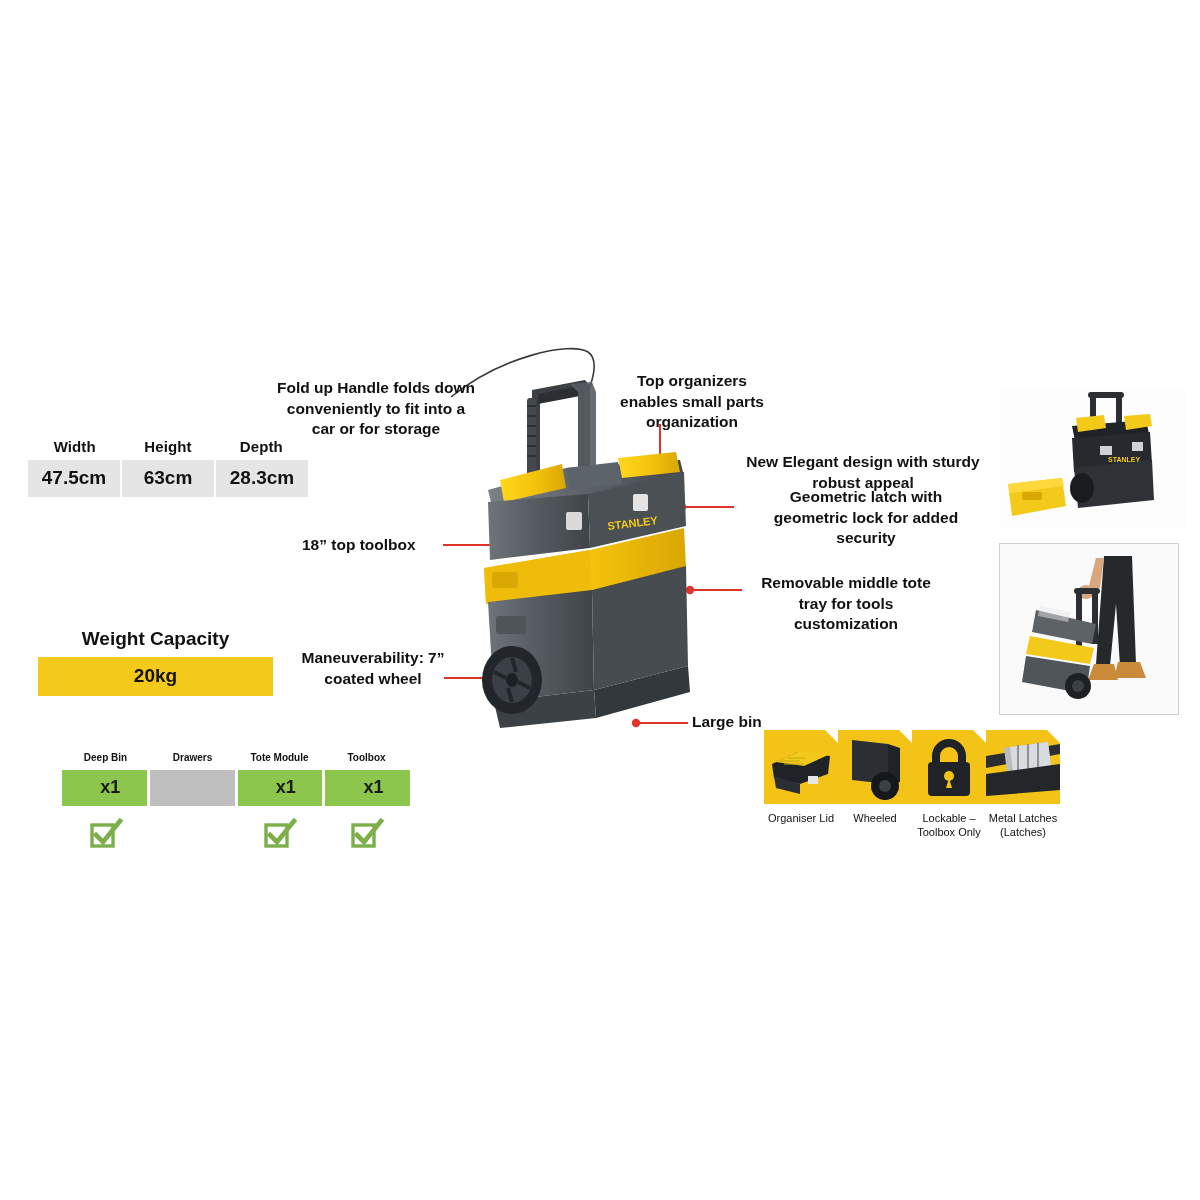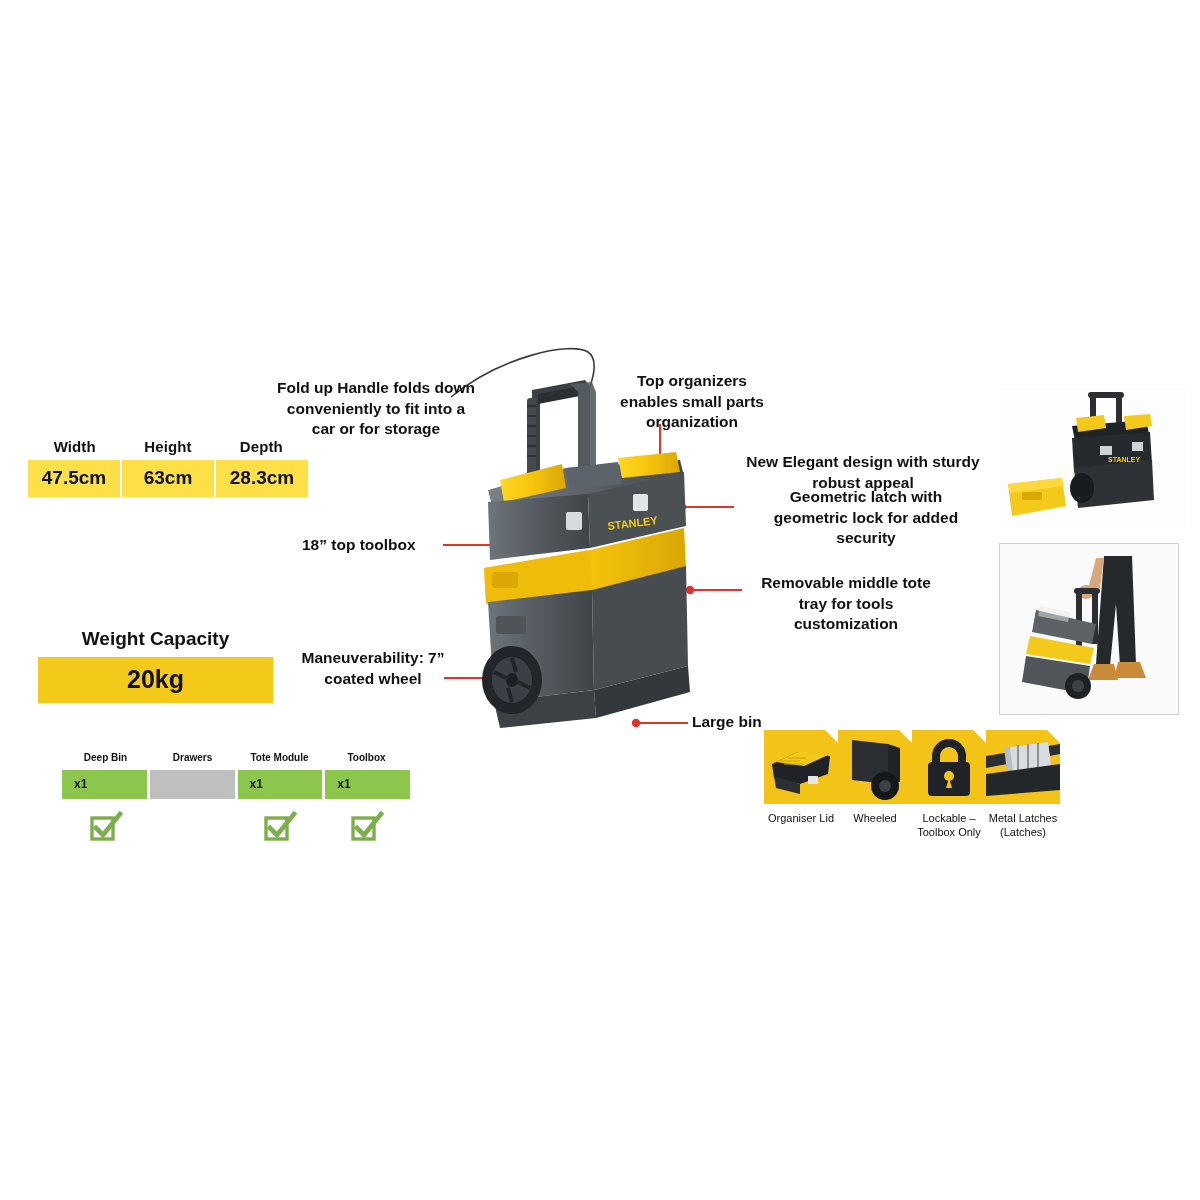--- a/index.html
+++ b/index.html
@@ -43,42 +43,42 @@
   }
   .dim-row {
     display: flex;
     width: 280px;
   }
   .dim-cell {
     flex: 1;
     text-align: center;
     font-size: 19px;
     font-weight: bold;
-    background: #fde047;
+    background: #e5e5e5;
     padding: 7px 0 8px 0;
     border-right: 2px solid #ffffff;
     color: #111;
   }
   .dim-cell:last-child { border-right: none; }
 
   .weight-block {
     left: 38px; top: 604px;
     width: 235px;
     margin-top: 24px;
   }
   .weight-title {
     text-align: center;
     font-size: 19px;
     font-weight: bold;
     padding-bottom: 7px;
   }
   .weight-value {
     background: #F3C91A;
     text-align: center;
-    font-size: 25px;
+    font-size: 19px;
     font-weight: bold;
     padding: 8px 0 9px 0;
   }
 
   
   .matrix {
     left: 62px; top: 752px;
     width: 348px;
   }
   .mx-head { display: flex; width: 348px; }
@@ -86,22 +86,22 @@
     flex: 1;
     text-align: center;
     font-size: 10px;
     font-weight: bold;
     color: #111;
     padding-bottom: 7px;
   }
   .mx-row { display: flex; width: 348px; }
   .mx-cell {
     flex: 1;
-    text-align: left;
-    font-size: 12px;
+    text-align: center;
+    font-size: 18px;
     font-weight: bold;
     padding: 7px 0 8px 12px;
     background: #8CC64D;
     border-right: 3px solid #ffffff;
     color: #1a1a1a;
   }
   .mx-cell.empty { background: #BFBFBF; color: transparent; }
   .mx-cell:last-child { border-right: none; }
   .mx-checks { display: flex; width: 348px; padding-top: 10px; }
   .mx-checks > div { flex: 1; display: flex; justify-content: center; }

